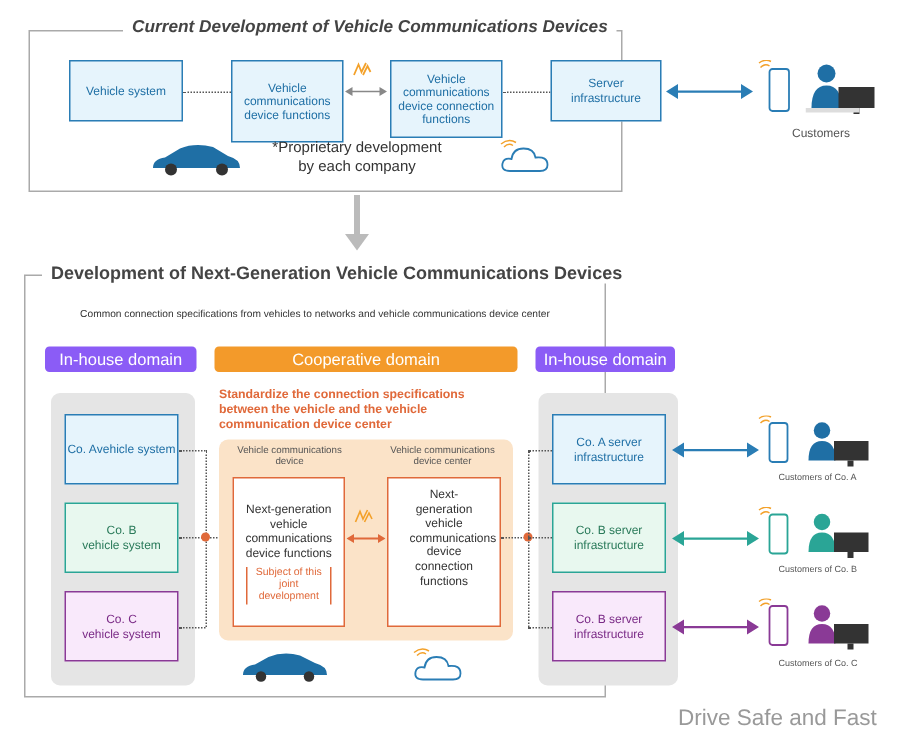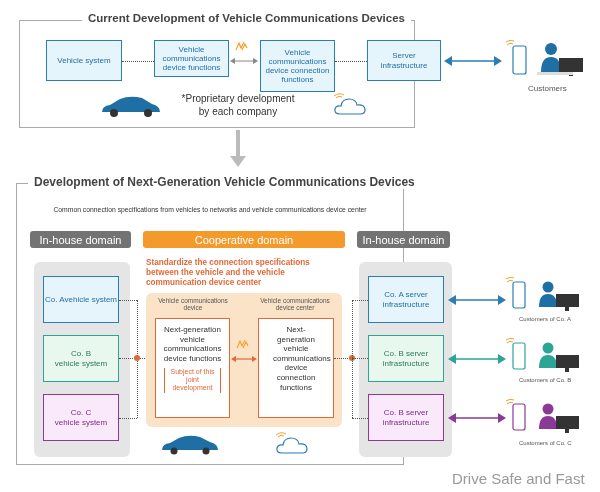--- a/index.html
+++ b/index.html
@@ -5,39 +5,39 @@
   * { box-sizing: border-box; margin: 0; padding: 0; }
   body { width: 600px; height: 492px; background: #fff; font-family: "Liberation Sans", sans-serif; position: relative; overflow: hidden; color: #333; }
   .abs { position: absolute; }
   .frame { position: absolute; border: 1.5px solid #aaa; }
   .frame-title { position: absolute; background: #fff; font-weight: bold; color: #444; padding: 0 6px; white-space: nowrap; }
   .box { position: absolute; display: flex; align-items: center; justify-content: center; text-align: center; font-size: 8px; line-height: 1.15; }
   .blue-box { border: 1.5px solid #2a7db5; background: #e6f4fc; color: #1f6fa5; }
   .green-box { border: 1.5px solid #2aa596; background: #e8f8ef; color: #2a7a5a; }
   .purple-box { border: 1.5px solid #8a3a96; background: #f9e9fb; color: #7a2a86; }
   .pill { position: absolute; color: #fff; font-size: 11px; display: flex; align-items: center; justify-content: center; border-radius: 3px; }
-  .gray-pill { background: #737373; }
+  .gray-pill { background: #8b5cf6; }
   .orange-pill { background: #f39a2a; }
   .gray-panel { position: absolute; background: #e5e5e5; border-radius: 6px; }
   .coop-panel { position: absolute; background: #fbe3c8; border-radius: 6px; }
   .orange-box { position: absolute; border: 1.5px solid #e0693a; background: #fff; text-align: center; font-size: 8px; line-height: 1.2; color: #333; }
   .small-label { position: absolute; font-size: 6.5px; color: #555; text-align: center; line-height: 1.15; }
   .cust-label { position: absolute; font-size: 6px; color: #555; white-space: nowrap; }
   .dotted-h { position: absolute; border-top: 1px dotted #555; height: 0; }
   .dotted-v { position: absolute; border-left: 1px dotted #555; width: 0; }
 </style>
 </head>
 <body>
 
 <div class="frame" style="left:19px;top:20px;width:396px;height:108px;"></div>
-<div class="frame-title" style="left:82px;top:12px;font-size:11.5px;">Current Development of Vehicle Communications Devices</div>
+<div class="frame-title" style="left:82px;top:12px;font-size:11.5px;font-style:italic;">Current Development of Vehicle Communications Devices</div>
 
 <div class="box blue-box" style="left:46px;top:40px;width:76px;height:41px;">Vehicle system</div>
 <div class="dotted-h" style="left:122px;top:61px;width:32px;"></div>
-<div class="box blue-box" style="left:154px;top:40px;width:75px;height:37px;">Vehicle communications device functions</div>
+<div class="box blue-box" style="left:154px;top:40px;width:75px;height:55px;">Vehicle communications device functions</div>
 <svg class="abs" style="left:229px;top:55px;" width="30" height="12">
     <line x1="4" y1="6" x2="26" y2="6" stroke="#888" stroke-width="1"></line>
     <path d="M1 6 L6 3 L6 9Z M29 6 L24 3 L24 9Z" fill="#888"></path>
   </svg>
 <svg class="abs" style="left:234px;top:40px;" width="16" height="12">
     <path d="M2 10 L5 3 L7 8 L10 2 M8 10 L11 4 L13 8" stroke="#f3a12a" fill="none" stroke-width="1.2"></path>
   </svg>
 <div class="box blue-box" style="left:260px;top:40px;width:75px;height:52px;">Vehicle communications device connection functions</div>
 <div class="dotted-h" style="left:335px;top:61px;width:32px;"></div>
 <div class="box blue-box" style="left:367px;top:40px;width:74px;height:41px;">Server infrastructure</div>
@@ -104,21 +104,21 @@
 <div class="dotted-h" style="left:119px;top:418px;width:18px;"></div>
 <div class="dotted-v" style="left:137px;top:300px;height:118px;"></div>
 <div class="abs" style="left:134px;top:355px;width:6px;height:6px;border-radius:50%;background:#e0693a;"></div>
 
 <div class="abs" style="left:146px;top:258px;width:196px;font-size:8.2px;font-weight:bold;color:#e0693a;text-align:left;line-height:1.2;">Standardize the connection specifications between the vehicle and the vehicle communication device center</div>
 
 <div class="coop-panel" style="left:146px;top:293px;width:196px;height:134px;"></div>
 <div class="small-label" style="left:148px;top:297px;width:90px;">Vehicle communications device</div>
 <div class="small-label" style="left:250px;top:297px;width:90px;">Vehicle communications device center</div>
 
-<div class="orange-box" style="left:155px;top:318px;width:75px;height:100px;padding-top:6px;">
+<div class="orange-box" style="left:155px;top:318px;width:75px;height:100px;padding-top:16px;">
   <div style="padding:0 3px;">Next-generation vehicle communications device functions</div>
   <div style="margin:5px 8px 0;border-left:1.2px solid #e0693a;border-right:1.2px solid #e0693a;color:#e0693a;font-size:7px;line-height:1.15;padding:0 2px;">Subject of this joint development</div>
 </div>
 <svg class="abs" style="left:231px;top:354px;" width="26" height="10">
     <line x1="3" y1="5" x2="23" y2="5" stroke="#e0693a" stroke-width="1.2"></line>
     <path d="M0 5 L5 2 L5 8Z M26 5 L21 2 L21 8Z" fill="#e0693a"></path>
   </svg>
 <svg class="abs" style="left:236px;top:338px;" width="14" height="12">
     <path d="M1 10 L4 3 L6 8 L9 2 M7 10 L10 4 L12 8" stroke="#f3a12a" fill="none" stroke-width="1.1"></path>
   </svg>

